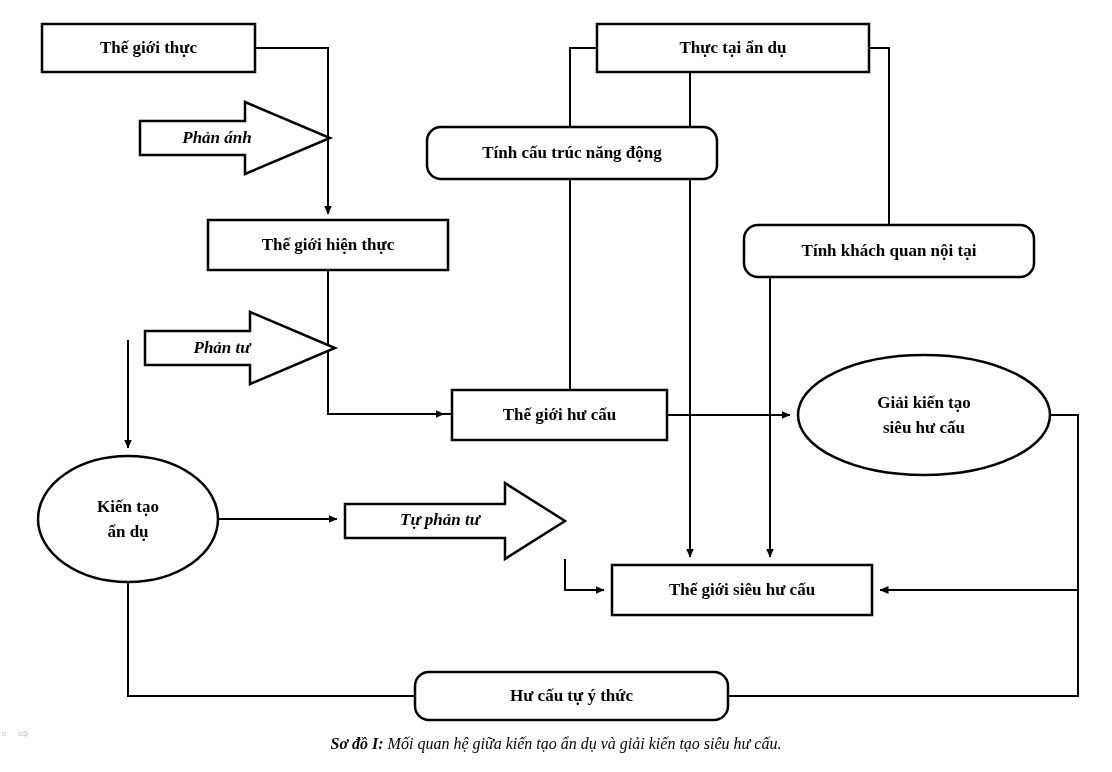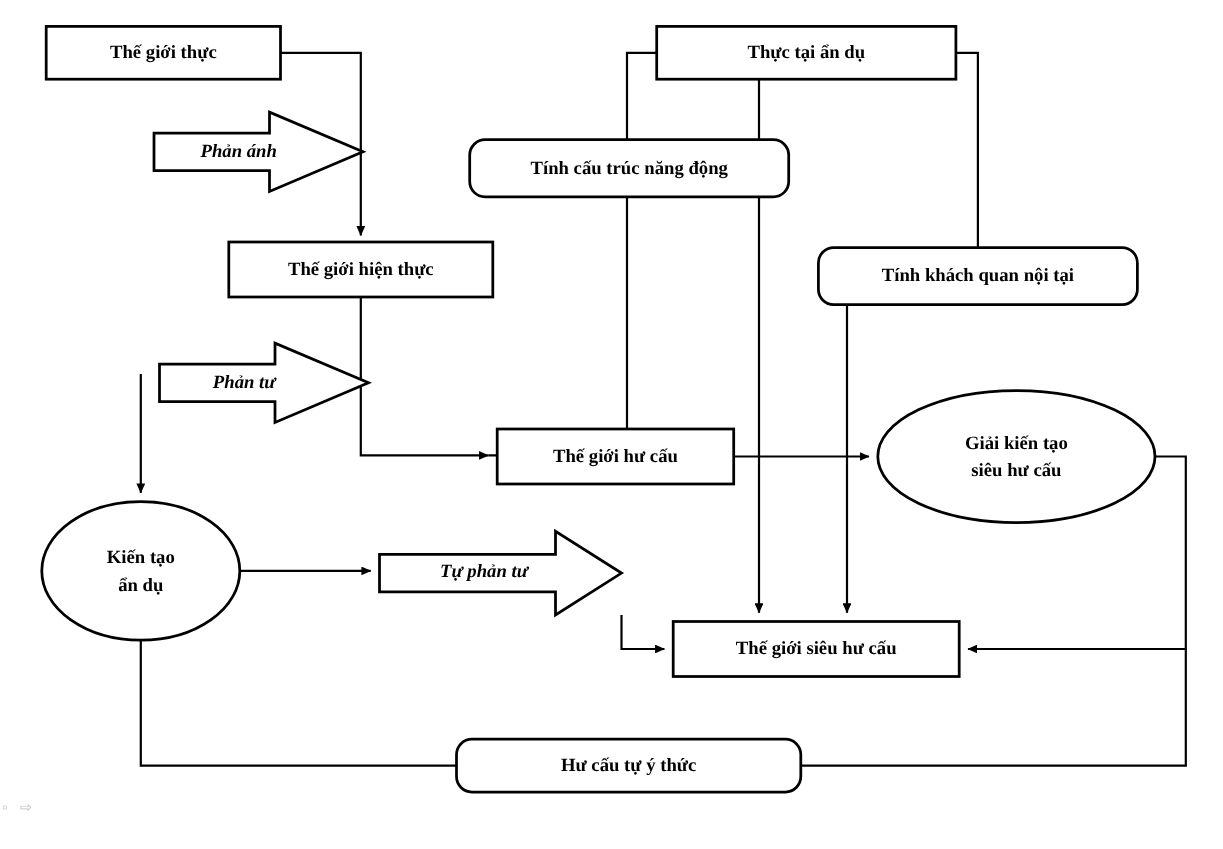--- a/index.html
+++ b/index.html
@@ -170,14 +170,17 @@
     </g>
 
     <g>
       <rect x="415" y="672" width="313" height="48" rx="14" ry="14" fill="#ffffff" stroke="#000000" stroke-width="2.5"></rect>
       <text class="node-label" x="571.5" y="697">Hư cấu tự ý thức</text>
     </g>
   </svg>
 
   <div class="corner-marks">▫ ⇨</div>
 
+  <div class="caption">
+    <span class="cap-prefix">Sơ đồ I:</span><span> Mối quan hệ giữa kiến tạo ẩn dụ và giải kiến tạo siêu hư cấu.</span>
+  </div>
 
 </div>
 
 </body></html>

